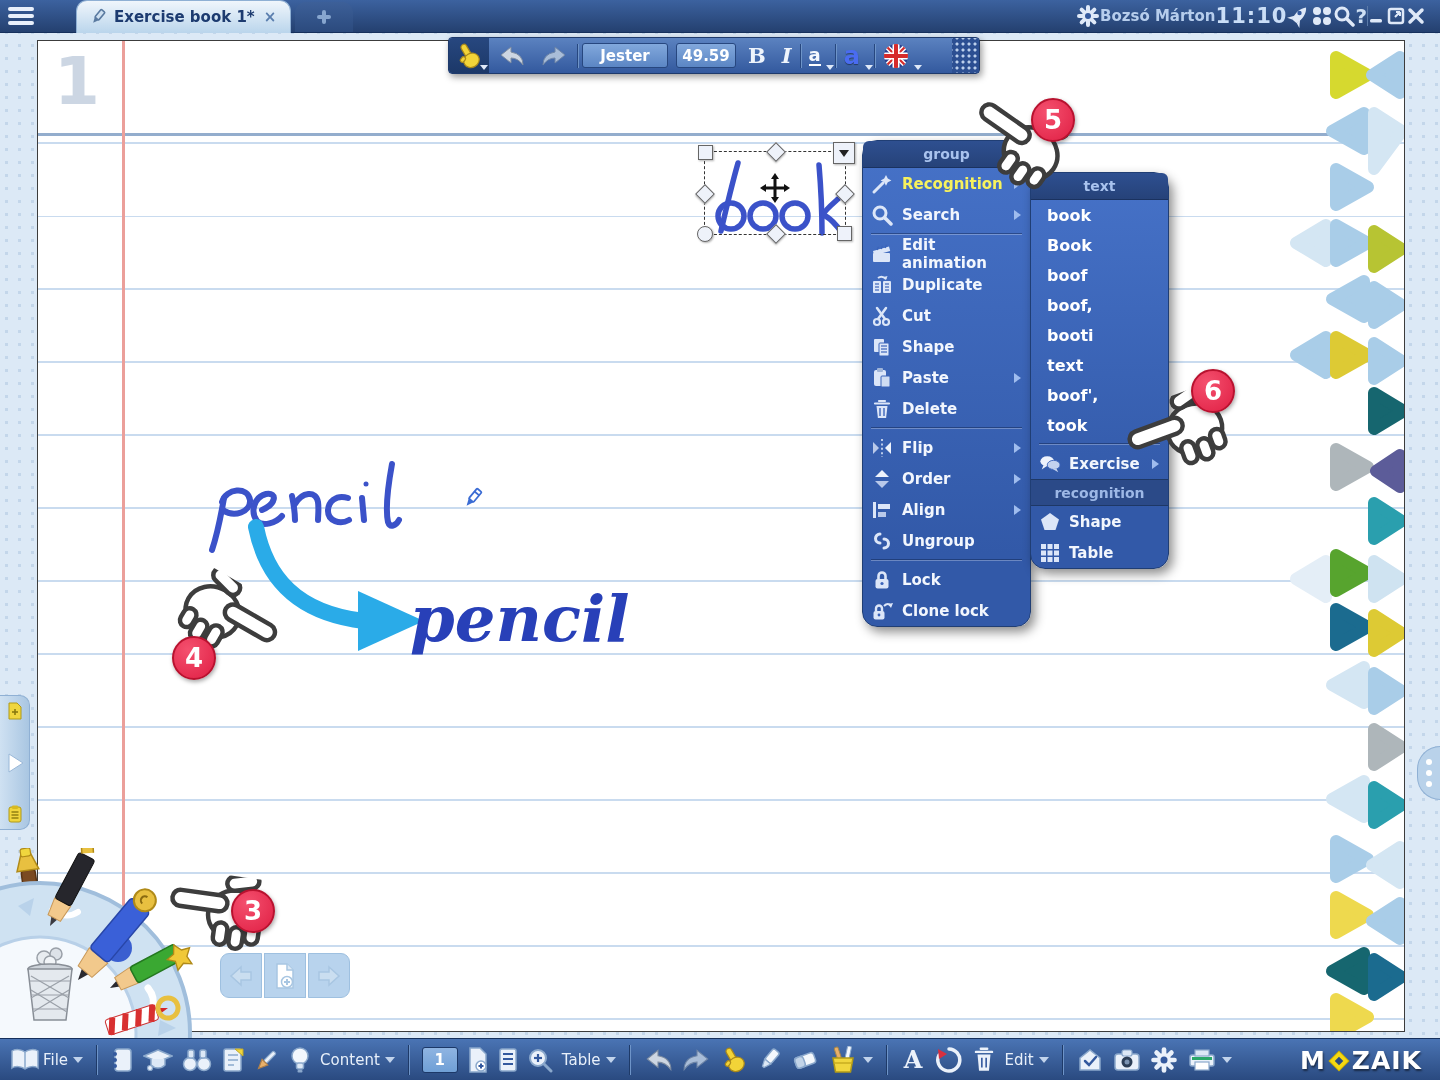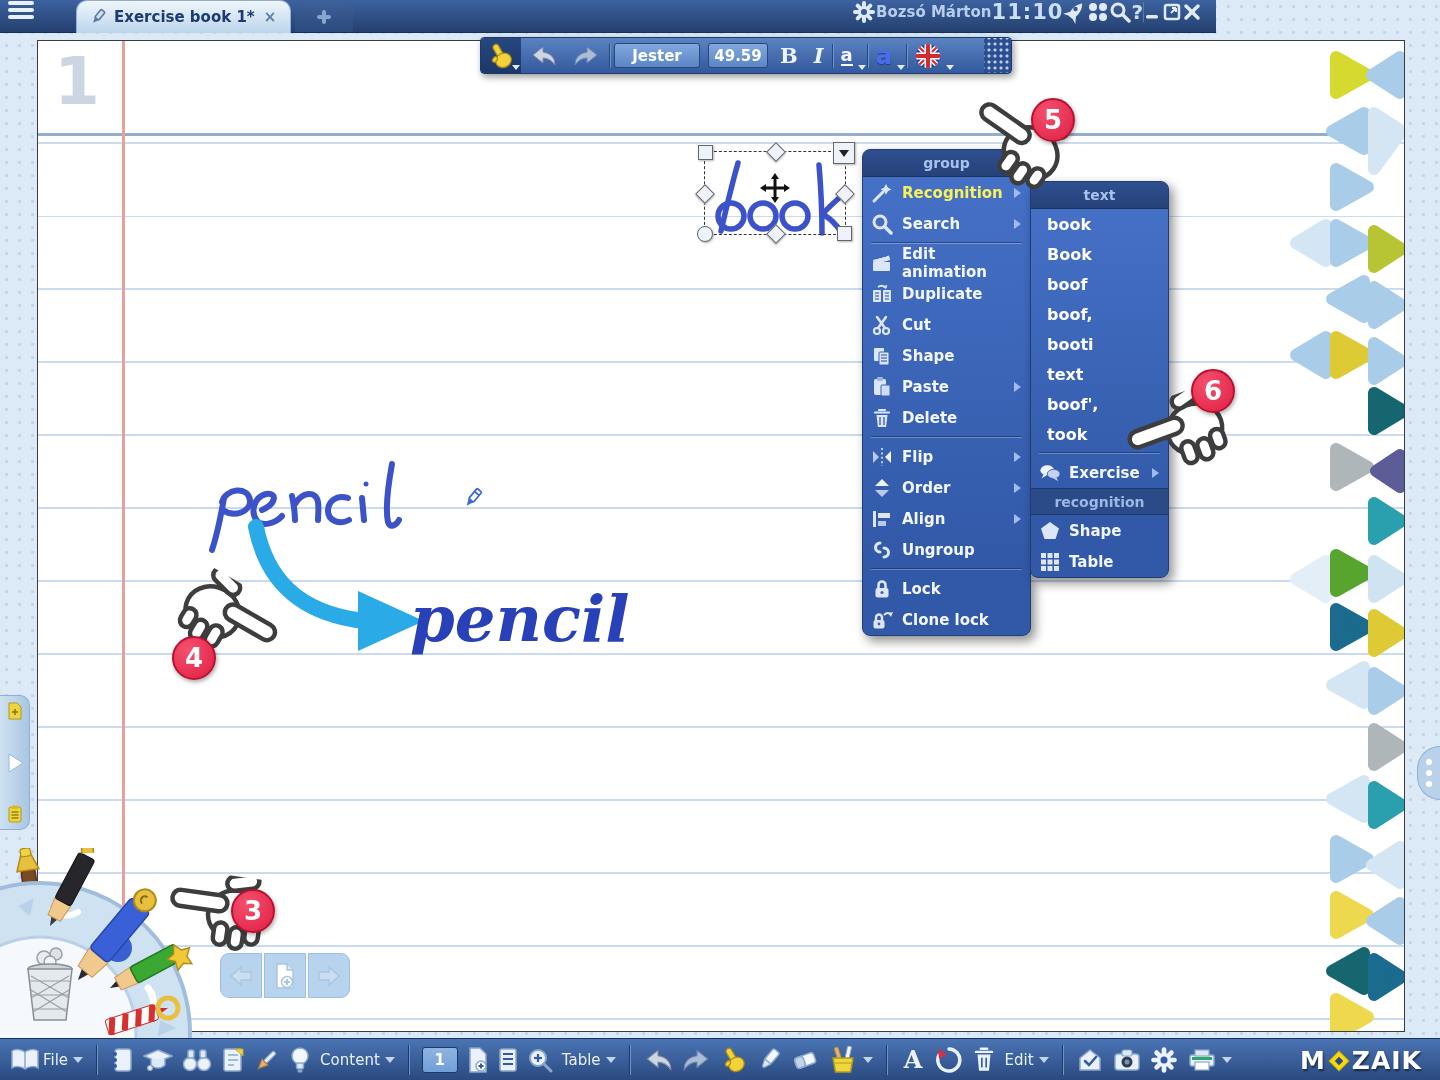--- a/index.html
+++ b/index.html
@@ -5,23 +5,23 @@
   html,body{margin:0;padding:0;}
   #app{position:relative;width:1440px;height:1080px;overflow:hidden;
        font-family:"DejaVu Sans","Liberation Sans",sans-serif;
        background:#d9e6f4;}
   
   .desk{position:absolute;inset:0;
         background-color:#dce9f6;
         background-image:radial-gradient(#c3d6ea 1.6px,transparent 2px);
         background-size:13px 13px;}
   
-  .titlebar{position:absolute;left:0;top:0;width:1216px;height:32px;
+  .titlebar{position:absolute;left:0;top:0;width:1440px;height:32px;
             background:linear-gradient(#3c629f,#24406f);
-            border-bottom:1px solid #16305c;z-index:30;display:flex;align-items:flex-start;}
+            border-bottom:1px solid #16305c;z-index:30;display:flex;align-items:center;}
   .hamburger{margin:0 14px 0 8px;cursor:pointer;}
   .tab{position:relative;height:32px;display:flex;align-items:center;gap:7px;
        padding:0 12px 0 12px;margin-left:28px;
        background:linear-gradient(#f0f6fc,#bad5ec);
        border-radius:11px 11px 0 0;border:1px solid #8fb0d4;border-bottom:none;}
   .tab-title{color:#1d3b70;font-weight:bold;font-size:15px;}
   .tab-close{color:#5a7eae;font-weight:bold;font-size:15px;padding:0 2px;}
   .newtab{height:30px;width:58px;margin-left:4px;align-self:flex-end;
           background:linear-gradient(#3d6099,#2b4a7d);
           border-radius:11px 11px 0 0;display:flex;align-items:center;justify-content:center;}
@@ -46,21 +46,21 @@
   
   .sel-box{position:absolute;left:666px;top:110px;width:140px;height:82px;
         border:1px dashed #333;}
   .handle{position:absolute;background:#eef2fa;border:1px solid #666;box-shadow:1px 1px 2px rgba(0,0,0,.3);}
   .h-sq{width:13px;height:13px;}
   .h-di{width:12px;height:12px;transform:rotate(45deg);}
   .h-ci{width:14px;height:14px;border-radius:50%;}
   .h-dd{width:20px;height:20px;display:flex;align-items:center;justify-content:center;}
   .h-dd .caret{width:0;height:0;border-top:7px solid #222;border-left:5px solid transparent;border-right:5px solid transparent;}
   
-  .fmt{position:absolute;left:480px;top:37px;width:530px;height:35px;z-index:25;
+  .fmt{position:absolute;left:448px;top:37px;width:530px;height:35px;z-index:25;
        background:linear-gradient(#5b82c0,#33599e);
        border:1px solid #1e3a6c;border-radius:4px;box-shadow:2px 3px 7px rgba(0,0,0,.4);
        display:flex;align-items:center;}
   .fmt .tool{position:relative;display:flex;align-items:center;justify-content:center;height:100%;padding:0 8px;}
   .fmt .block{background:linear-gradient(#27477f,#1c3868);border-radius:4px 0 0 4px;width:40px;padding:0;}
   .fmt-field{background:linear-gradient(#82a8dc,#5b86c4);border:1px solid #27477f;
        border-radius:3px;color:#fff;font-weight:bold;font-size:15px;height:23px;
        display:flex;align-items:center;justify-content:center;margin:0 4px;}
   .fmt-b{color:#eef4fc;font-family:"DejaVu Serif",serif;font-weight:bold;font-size:21px;}
   .fmt-i{color:#eef4fc;font-family:"DejaVu Serif",serif;font-weight:bold;font-style:italic;font-size:21px;}
@@ -68,22 +68,22 @@
   .fmt-color{color:#4a6cf0;font-weight:bold;font-size:24px;text-shadow:0 1px 1px rgba(0,0,0,.4);line-height:1;}
   .mini-caret{position:absolute;right:1px;bottom:3px;width:0;height:0;
        border-top:5px solid #dfe9f8;border-left:4px solid transparent;border-right:4px solid transparent;}
   .fmt-grip{width:27px;height:100%;margin-left:2px;border-radius:0 4px 4px 0;
        background-color:#2c4f92;
        background-image:radial-gradient(#bcd0ec 1.3px,transparent 1.8px);
        background-size:6px 6px;background-position:2px 3px;}
   .fmt-sep{width:1px;height:24px;background:#27477f;box-shadow:1px 0 0 #6e94c8;}
   
   .menu{position:absolute;background:linear-gradient(180deg,#4672c8,#3259a8 85%);
-        border:1px solid #203e74;border-radius:8px;
-        box-shadow:4px 5px 11px rgba(0,0,0,.45);z-index:40;margin-top:9px;}
+        border:1px solid #203e74;border-radius:15px;
+        box-shadow:4px 5px 11px rgba(0,0,0,.45);z-index:40;}
   .menu-header{height:26px;background:linear-gradient(#2e4f90,#264279);
         border-bottom:1px solid #1a3260;border-radius:6px 6px 0 0;
         color:#a9c3ee;font-weight:bold;font-size:14px;
         display:flex;align-items:center;justify-content:center;}
   .cm{left:862px;top:140px;width:167px;}
   .sm{left:1030px;top:172px;width:137px;}
   .cm-item{height:31px;display:flex;align-items:center;gap:9px;padding:0 9px 0 8px;
         color:#f2f6fd;font-weight:bold;font-size:15px;}
   .cm-item .ic{width:22px;height:22px;flex:0 0 22px;display:flex;align-items:center;justify-content:center;}
   .cm-item.hl span.lbl{color:#f7f25c;}

